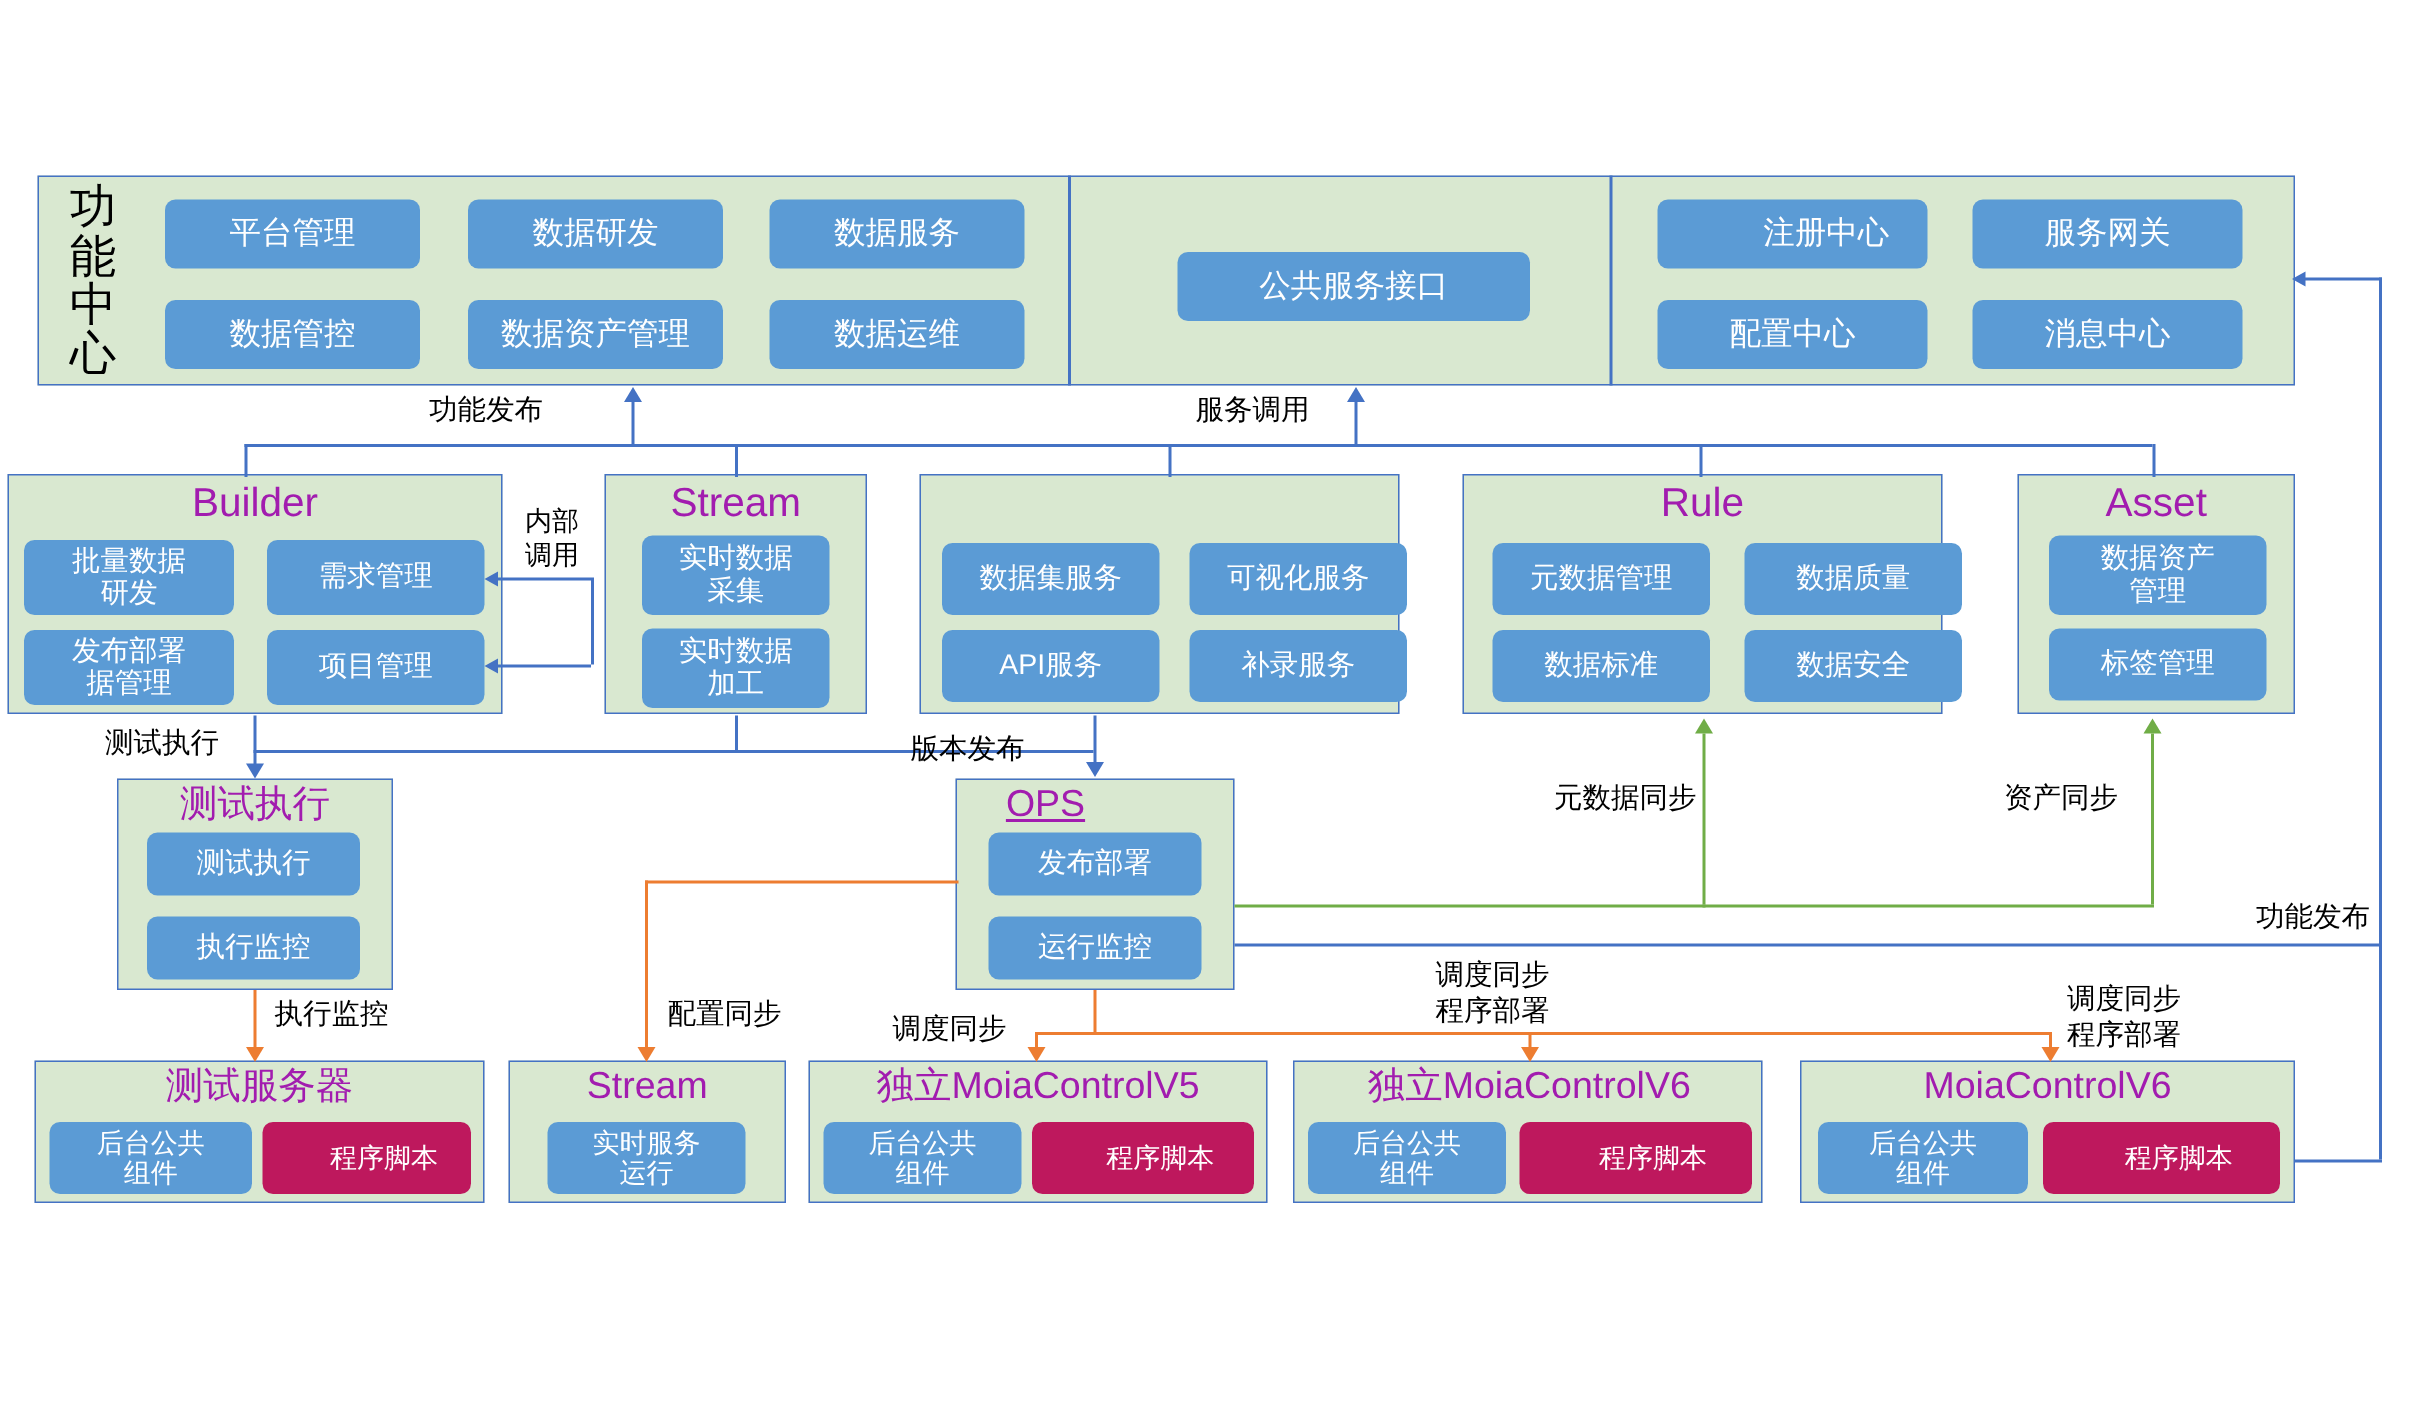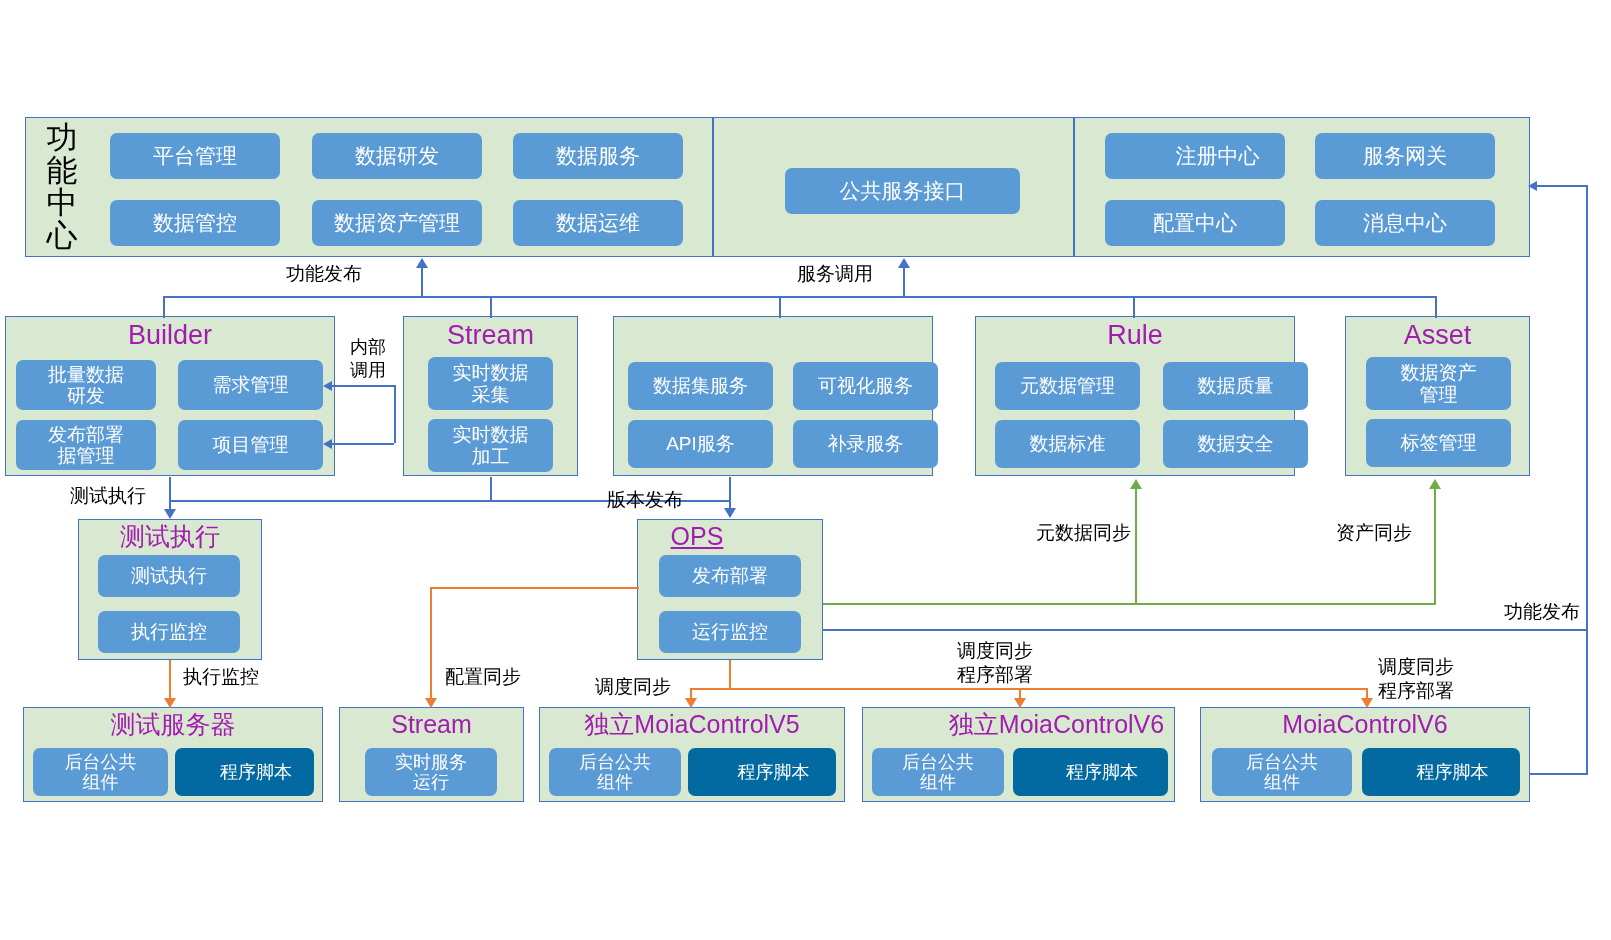--- a/index.html
+++ b/index.html
@@ -8,21 +8,21 @@
 
   
   .panel{position:absolute;background:#D9E8D0;border:1.5px solid #4472C4;box-sizing:border-box;}
   .panel-title{position:absolute;left:0;right:0;text-align:center;color:#a21caf;font-size:27px;line-height:1;}
   .panel-title.sm{font-size:25px;}
 
   
   .chip{position:absolute;background:#5B9BD5;border-radius:7px;color:#fff;display:flex;
         align-items:center;justify-content:center;text-align:center;box-sizing:border-box;
         font-size:21px;line-height:1.12;padding:2px 3px;}
-  .chip.orange{background:#0369a1;padding-left:26px;}
+  .chip.orange{background:#be185d;padding-left:26px;}
   .chip.small{font-size:19px;}
   .chip.tiny{font-size:18px;}
 
   
   .ln{position:absolute;background:#4472C4;}
   .ln.org{background:#ED7D31;}
   .ln.grn{background:#70AD47;}
   .h{height:2px;}
   .v{width:2px;}
 
@@ -119,21 +119,21 @@
   <div class="chip tiny" style="left:365px;top:748px;width:132px;height:48px;white-space:pre;">实时服务
 运行</div>
 
   <div class="panel" style="left:539px;top:707px;width:306px;height:95px;"></div>
   <div class="panel-title sm" style="left:539px;top:712px;width:306px;">独立MoiaControlV5</div>
   <div class="chip tiny" style="left:549px;top:748px;width:132px;height:48px;white-space:pre;">后台公共
 组件</div>
   <div class="chip tiny orange" style="left:688px;top:748px;width:148px;height:48px;">程序脚本</div>
 
   <div class="panel" style="left:862px;top:707px;width:313px;height:95px;"></div>
-  <div class="panel-title sm" style="left:862px;top:712px;width:315px;padding-left:37px;">独立MoiaControlV6</div>
+  <div class="panel-title sm" style="left:862px;top:712px;width:315px;">独立MoiaControlV6</div>
   <div class="chip tiny" style="left:872px;top:748px;width:132px;height:48px;white-space:pre;">后台公共
 组件</div>
   <div class="chip tiny orange" style="left:1013px;top:748px;width:155px;height:48px;">程序脚本</div>
 
   <div class="panel" style="left:1200px;top:707px;width:330px;height:95px;"></div>
   <div class="panel-title sm" style="left:1200px;top:712px;width:330px;">MoiaControlV6</div>
   <div class="chip tiny" style="left:1212px;top:748px;width:140px;height:48px;white-space:pre;">后台公共
 组件</div>
   <div class="chip tiny orange" style="left:1362px;top:748px;width:158px;height:48px;">程序脚本</div>
 

